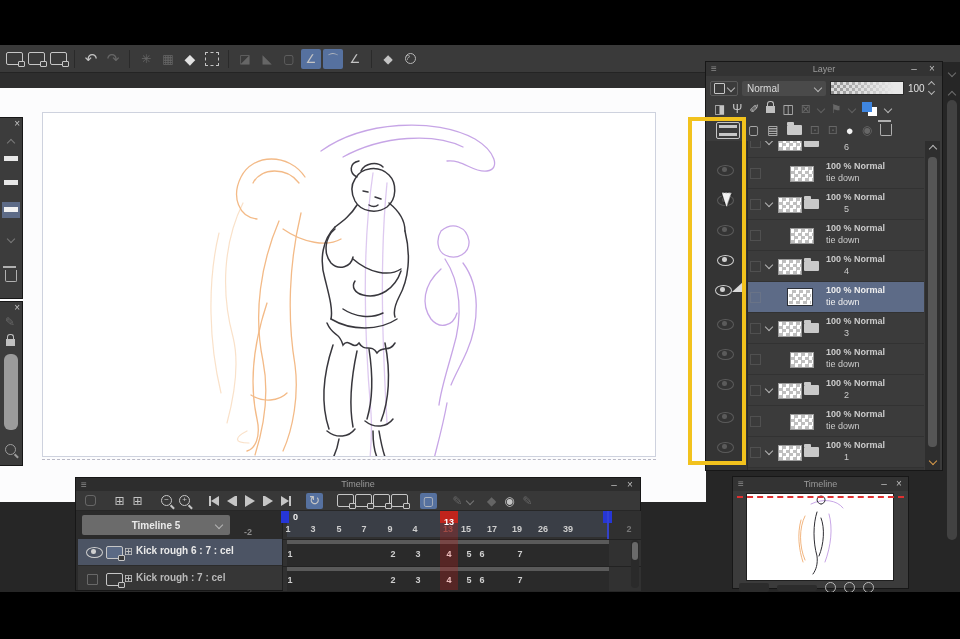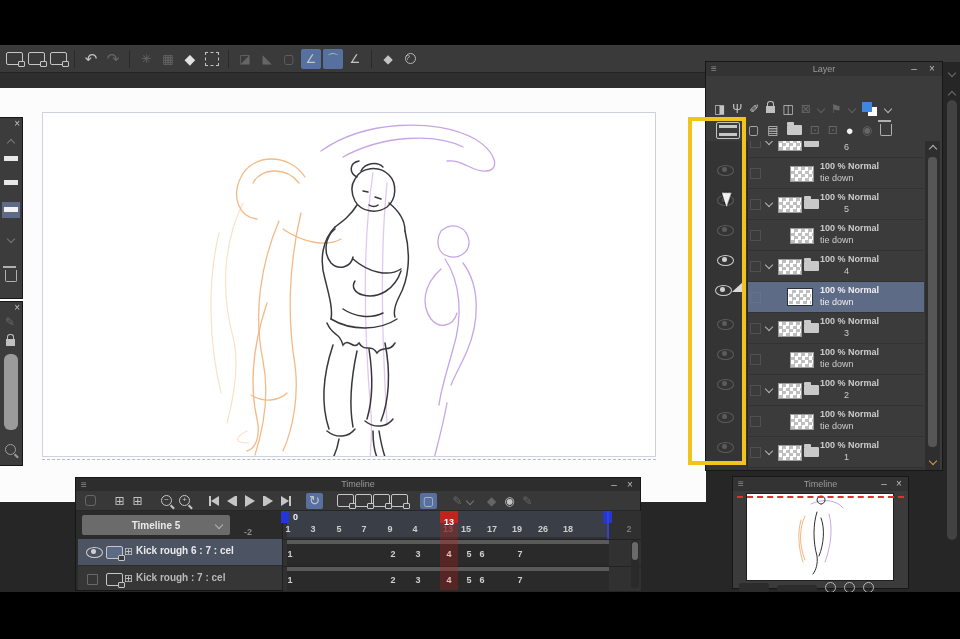--- a/index.html
+++ b/index.html
@@ -62,21 +62,21 @@
   .vbar{display:inline-block;width:2px;height:10px;background:#c6c6c6;}
   
   .cursorArrow{position:absolute;width:0;height:0;border-left:9px solid #f2f2f2;
        border-bottom:12px solid transparent;border-top:3px solid transparent;
        transform:rotate(-18deg);filter:drop-shadow(0 0 1px #000);}
   .penTri{position:absolute;width:0;height:0;border-bottom:11px solid #dadada;
        border-left:12px solid transparent;}
   
   .lrow{position:relative;height:30px;background:#3b3b3b;border-bottom:1px solid #323232;}
   .lrow.sel{background:#5d6b87;}
-  .lrow .l1,.lrow .l2{position:absolute;left:72px;font-size:9px;color:#cccccc;white-space:nowrap;}
+  .lrow .l1,.lrow .l2{position:absolute;left:78px;font-size:9px;color:#cccccc;white-space:nowrap;}
   .lrow.sel .l1,.lrow.sel .l2{color:#f0f0f0;}
   .lrow .l1{top:3px;font-weight:bold;}
   .lrow .l2{top:15px;}
   .lrow.folder .l2{left:96px;}
   .rsq{position:absolute;left:2px;top:10px;width:9px;height:9px;border:1px solid #8a8a8a;opacity:.28;}
   
   .trow{position:absolute;left:2px;width:204px;}
   .tlabel{position:absolute;left:58px;top:6px;font-size:10px;font-weight:bold;white-space:nowrap;}
   .tick{position:absolute;top:1px;transform:translateX(-50%);font-size:9px;font-weight:bold;color:#cfcfcf;}
   .celnum{position:absolute;transform:translateX(-50%);font-size:9px;font-weight:bold;color:#d0d0d0;}
@@ -213,20 +213,36 @@
   </div>
 
   <div class="abs panel" style="left:706px;top:62px;width:236px;height:408px;">
     <div class="phead">
       <span class="ham">≡</span>
       <span>Layer</span>
       <span class="wmin" style="right:22px;">–</span>
       <span class="wcls" style="right:4px;">×</span>
     </div>
 
+    <div class="abs" style="left:0;top:15px;width:236px;height:22px;display:flex;align-items:center;gap:4px;padding-left:4px;box-sizing:border-box;">
+      <span style="display:inline-flex;align-items:center;gap:3px;border:1px solid #5a5a5a;border-radius:2px;padding:1px 3px;">
+        <span class="sqbox"></span>
+          <span class="chev"></span>
+      </span>
+      <span style="display:inline-flex;align-items:center;justify-content:space-between;width:74px;background:#4a4a4a;border-radius:2px;padding:2px 5px;font-size:10px;color:#dcdcdc;">
+        <span>Normal</span>
+          <span class="chev"></span>
+      </span>
+      <span style="display:inline-block;width:72px;height:12px;border:1px solid #2a2a2a;background:linear-gradient(90deg,rgba(232,232,232,0) 0%,#e8e8e8 88%),repeating-conic-gradient(#8f8f8f 0% 25%,#d9d9d9 0% 50%) 0 0/6px 6px;"></span>
+      <span style="font-size:10px;color:#e0e0e0;">100</span>
+      <span style="display:inline-flex;flex-direction:column;gap:2px;">
+        <span class="chev chevu" style="width:4px;height:4px;"></span>
+          <span class="chev" style="width:4px;height:4px;"></span>
+      </span>
+    </div>
 
     <div class="abs" style="left:0;top:37px;width:236px;height:20px;display:flex;align-items:center;gap:7px;padding-left:8px;box-sizing:border-box;">
       <span class="ic">◨</span>
       <span class="ic">Ψ</span>
       <span class="ic">✐</span>
       <span class="lock" style="margin-top:0;"></span>
       <span class="ic">◫</span>
       <span class="ic dim">⊠</span>
         <span class="chev" style="opacity:.3"></span>
       <span class="ic dim">⚑</span>
@@ -480,21 +496,21 @@
         <span class="tick" style="left:5px;">1</span>
         <span class="tick" style="left:30px;">3</span>
         <span class="tick" style="left:56px;">5</span>
         <span class="tick" style="left:81px;">7</span>
         <span class="tick" style="left:107px;">9</span>
         <span class="tick" style="left:132px;">4</span>
         <span class="tick" style="left:183px;">15</span>
         <span class="tick" style="left:209px;">17</span>
         <span class="tick" style="left:234px;">19</span>
         <span class="tick" style="left:260px;">26</span>
-        <span class="tick" style="left:285px;">18</span>
+        <span class="tick" style="left:285px;">39</span>
         <span class="tick" style="left:346px;color:#777;">2</span>
       </div>
 
       <div style="position:absolute;left:-2px;top:0;width:8px;height:12px;background:#2636d6;"></div>
       <span style="position:absolute;left:10px;top:1px;font-size:9px;font-weight:bold;color:#f2f2f2;">0</span>
 
       <div style="position:absolute;left:320px;top:0;width:9px;height:12px;background:#2636d6;"></div>
       <div style="position:absolute;left:324px;top:0;width:2px;height:79px;background:#3443d6;opacity:.9;"></div>
 
       <div style="position:absolute;left:0;top:28px;width:358px;height:26px;background:#313131;border-top:1px solid #222;">

